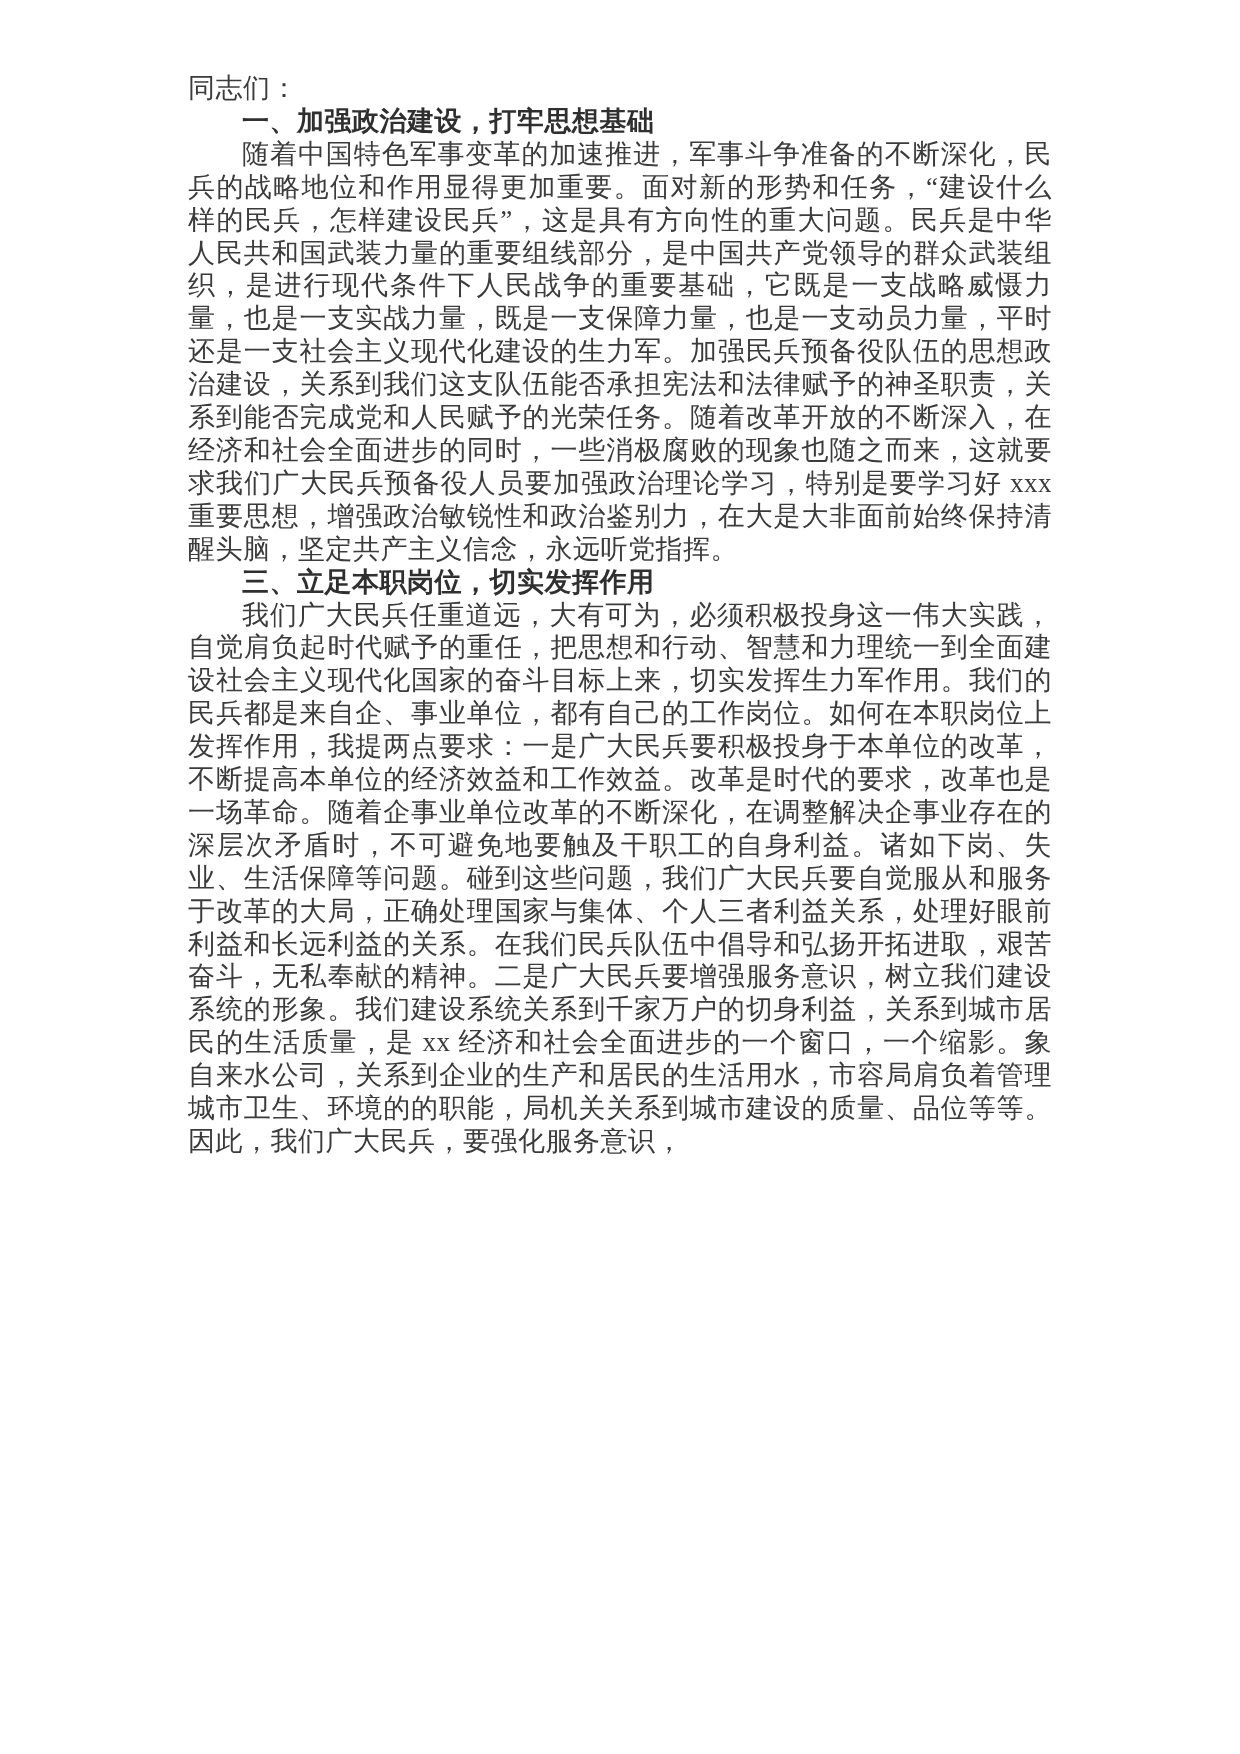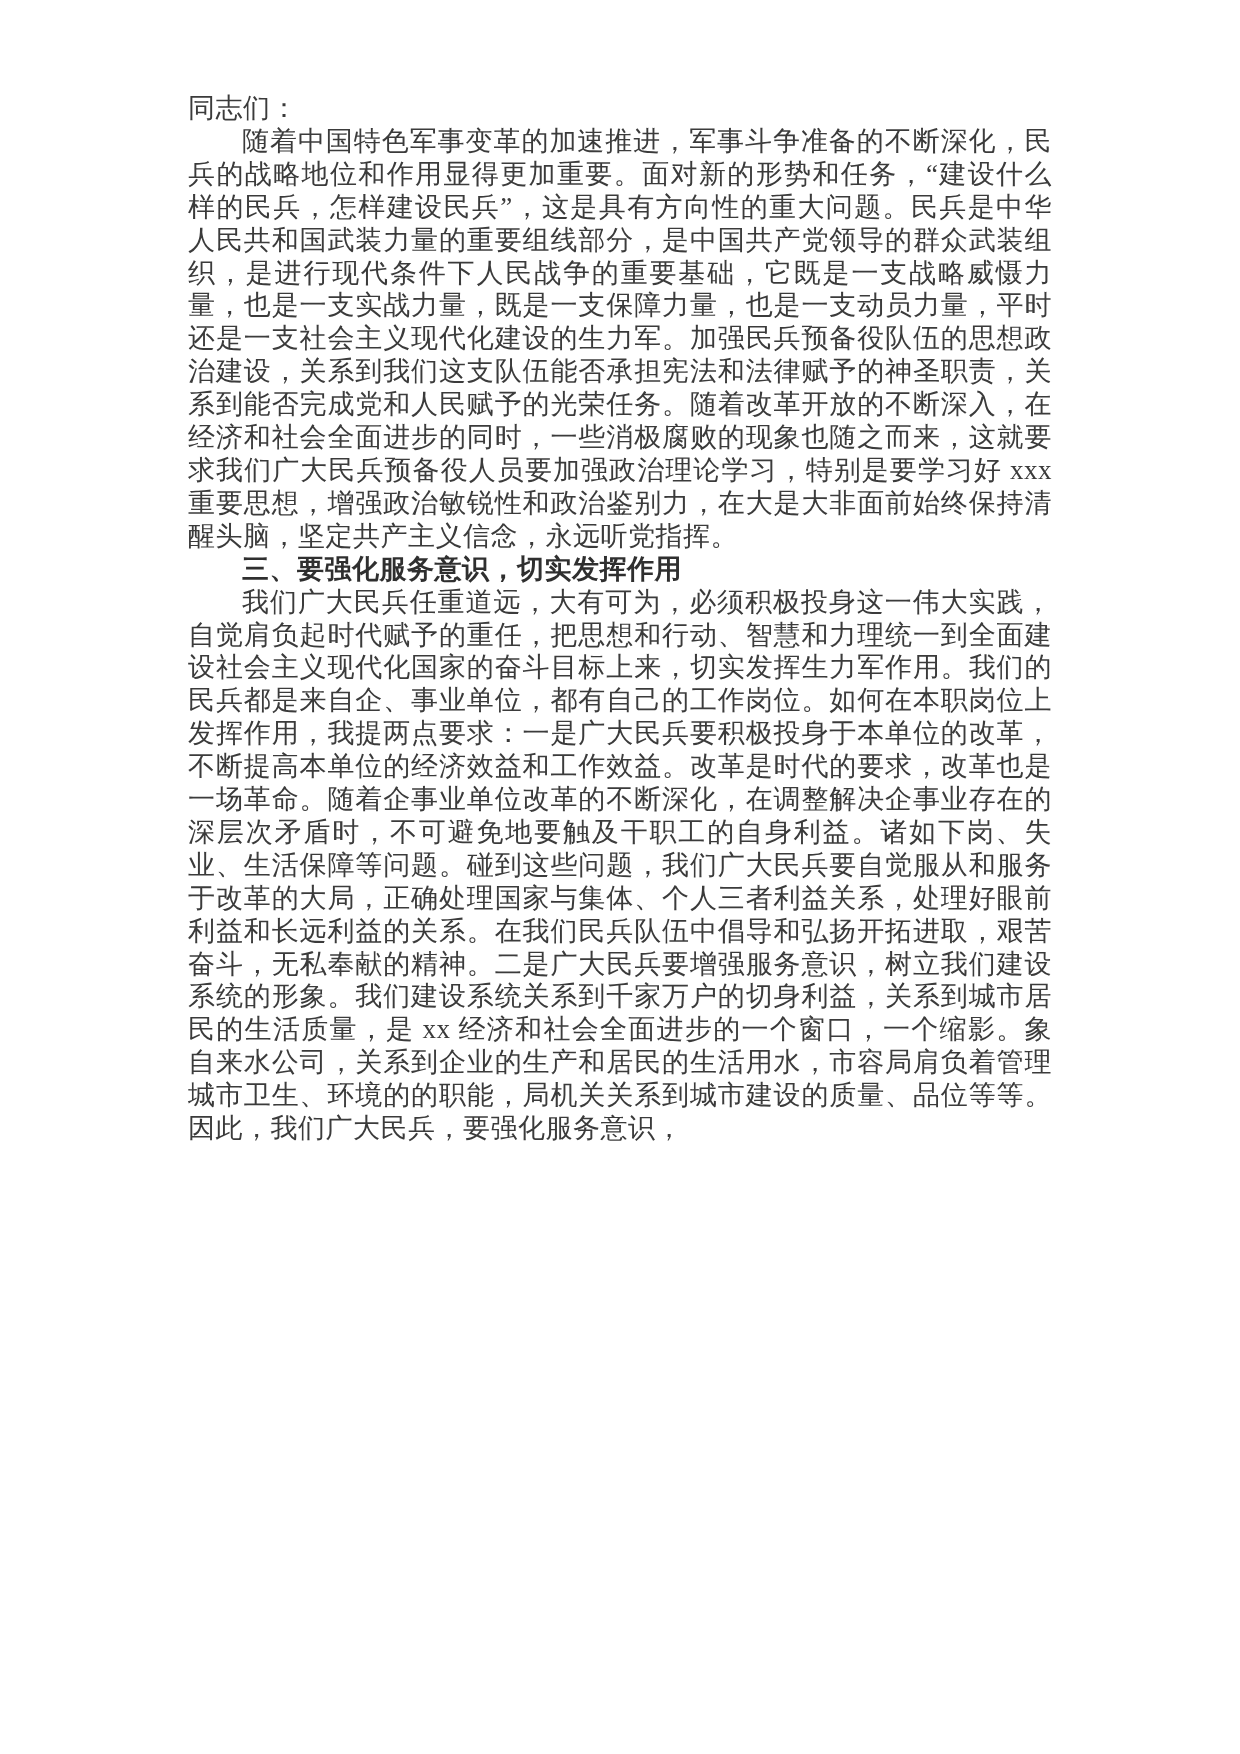--- a/index.html
+++ b/index.html
@@ -12,21 +12,21 @@
     height: 1754px;
     position: relative;
     overflow: hidden;
     font-family: "Liberation Serif", "DejaVu Serif", serif;
   }
   .doc {
     position: absolute;
     left: 188px;
     top: 0;
     width: 864px;
-    padding-top: 92px;
+    padding-top: 72px;
     color: #3b3b3b;
     font-size: 27px;
     line-height: 32.9px;
     text-align: justify;
     letter-spacing: 0.5px;
   }
   .doc p, .doc h2 {
     margin: 0;
     padding: 0;
   }
@@ -45,21 +45,22 @@
     text-align: left;
   }
 </style>
 </head>
 <body>
 
 <div class="doc">
   <p class="salutation">同志们：</p>
 
 
+  <h2 class="heading">一、加强政治建设，打牢思想基础</h2>
 
   <p class="para">随着中国特色军事变革的加速推进，军事斗争准备的不断深化，民兵的战略地位和作用显得更加重要。面对新的形势和任务，“建设什么样的民兵，怎样建设民兵”，这是具有方向性的重大问题。民兵是中华人民共和国武装力量的重要组线部分，是中国共产党领导的群众武装组织，是进行现代条件下人民战争的重要基础，它既是一支战略威慑力量，也是一支实战力量，既是一支保障力量，也是一支动员力量，平时还是一支社会主义现代化建设的生力军。加强民兵预备役队伍的思想政治建设，关系到我们这支队伍能否承担宪法和法律赋予的神圣职责，关系到能否完成党和人民赋予的光荣任务。随着改革开放的不断深入，在经济和社会全面进步的同时，一些消极腐败的现象也随之而来，这就要求我们广大民兵预备役人员要加强政治理论学习，特别是要学习好 xxx 重要思想，增强政治敏锐性和政治鉴别力，在大是大非面前始终保持清醒头脑，坚定共产主义信念，永远听党指挥。</p>
 
 
 
-  <h2 class="heading">三、要强化服务意识，切实发挥作用</h2>
+  <h2 class="heading">三、立足本职岗位，切实发挥作用</h2>
 
   <p class="para">我们广大民兵任重道远，大有可为，必须积极投身这一伟大实践，自觉肩负起时代赋予的重任，把思想和行动、智慧和力理统一到全面建设社会主义现代化国家的奋斗目标上来，切实发挥生力军作用。我们的民兵都是来自企、事业单位，都有自己的工作岗位。如何在本职岗位上发挥作用，我提两点要求：一是广大民兵要积极投身于本单位的改革，不断提高本单位的经济效益和工作效益。改革是时代的要求，改革也是一场革命。随着企事业单位改革的不断深化，在调整解决企事业存在的深层次矛盾时，不可避免地要触及干职工的自身利益。诸如下岗、失业、生活保障等问题。碰到这些问题，我们广大民兵要自觉服从和服务于改革的大局，正确处理国家与集体、个人三者利益关系，处理好眼前利益和长远利益的关系。在我们民兵队伍中倡导和弘扬开拓进取，艰苦奋斗，无私奉献的精神。二是广大民兵要增强服务意识，树立我们建设系统的形象。我们建设系统关系到千家万户的切身利益，关系到城市居民的生活质量，是 xx 经济和社会全面进步的一个窗口，一个缩影。象自来水公司，关系到企业的生产和居民的生活用水，市容局肩负着管理城市卫生、环境的的职能，局机关关系到城市建设的质量、品位等等。因此，我们广大民兵，要强化服务意识，</p>
 </div>
 
 </body></html>

